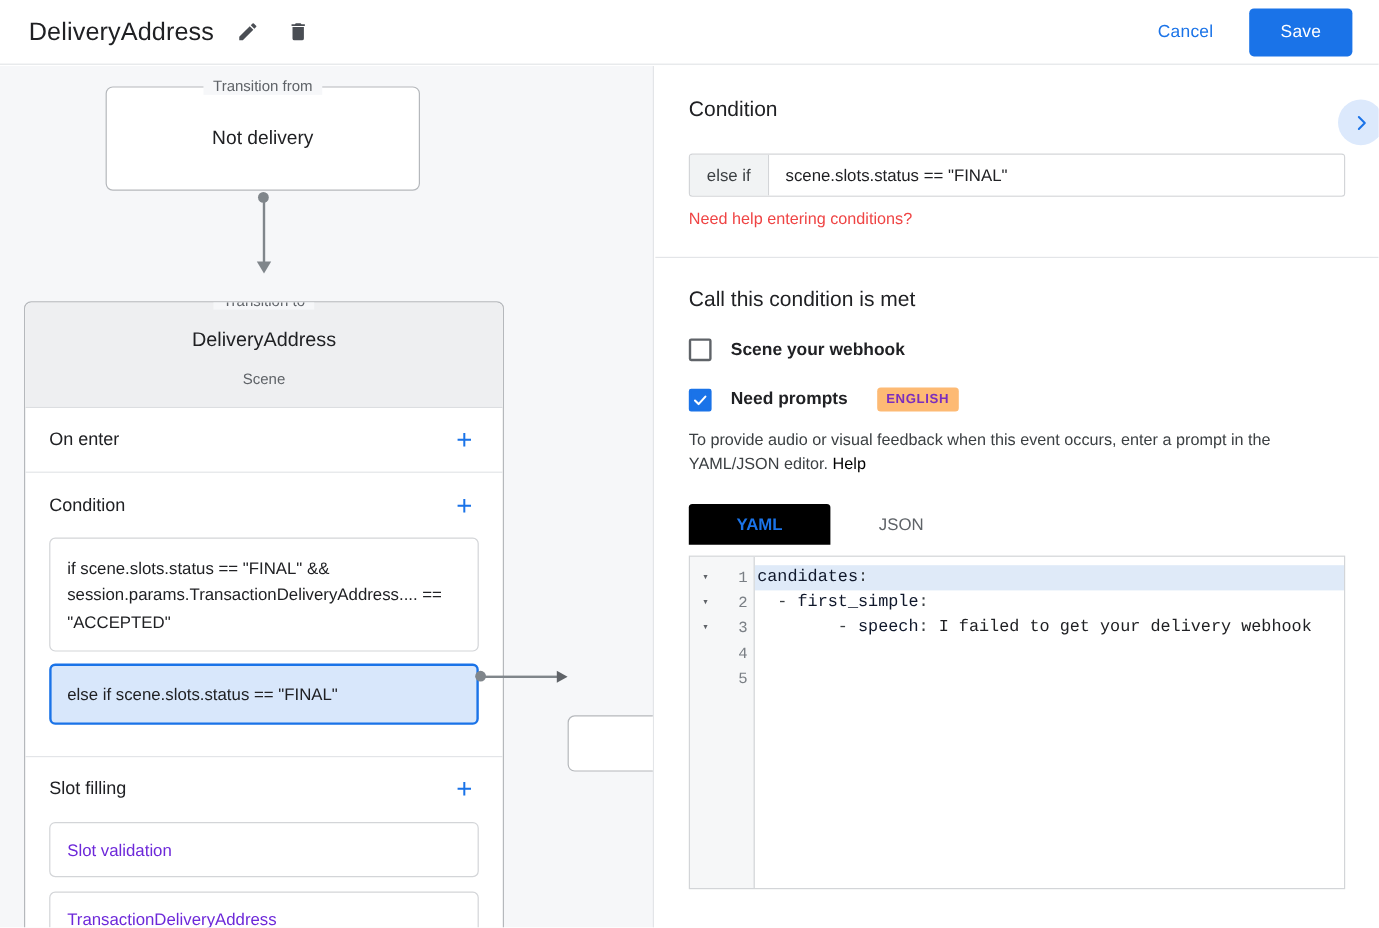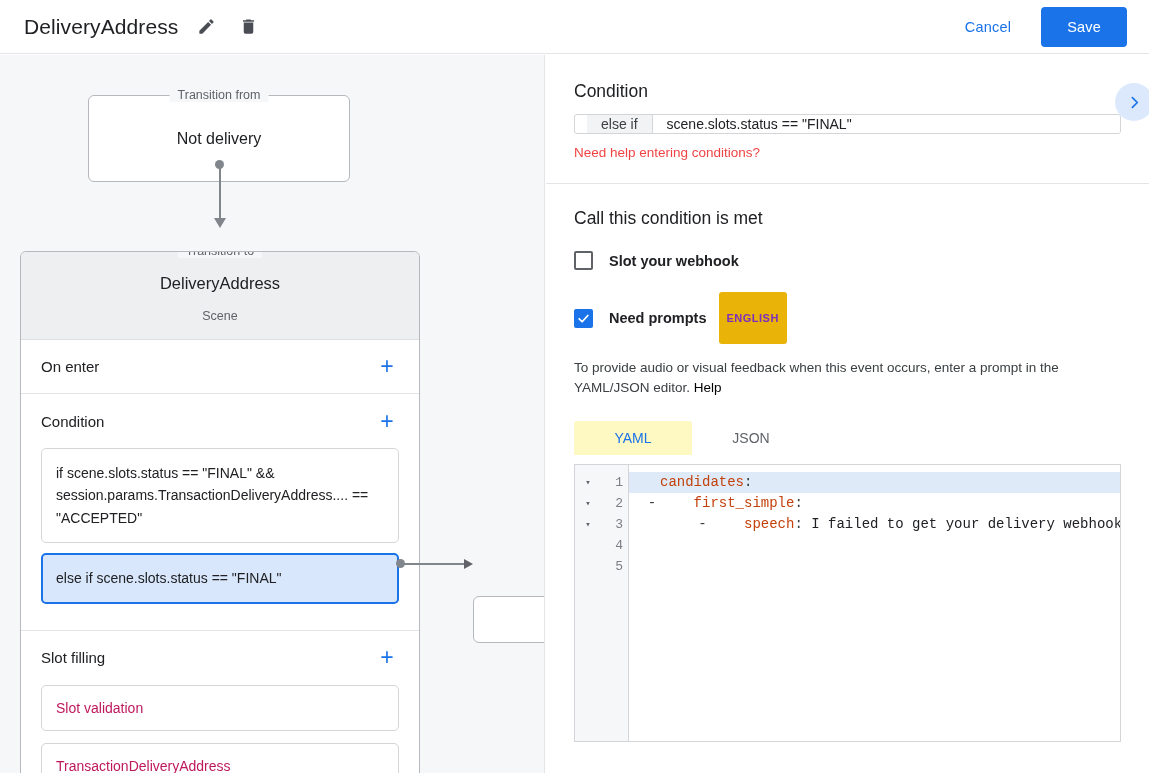--- a/index.html
+++ b/index.html
@@ -59,21 +59,21 @@
     background: #ffffff;
   }
   .fieldset .legend {
     position: absolute; top: -8px; left: 50%; transform: translateX(-50%);
     background: #f6f7f9;
     padding: 0 8px;
     font-size: 12.5px; color: #5f6368; white-space: nowrap;
   }
 
   
-  #tfrom { left: 88px; top: 40px; width: 262px; height: 87px; }
+  #tfrom { left: 88px; top: 17px; width: 262px; height: 87px; }
   #tfrom .body {
     display: flex; align-items: center; justify-content: center;
     height: 100%; font-size: 16px; color: #202124;
   }
 
   
   .conn-line { position: absolute; background: #80868b; }
   .dot {
     position: absolute; width: 9px; height: 9px; border-radius: 50%;
     background: #80868b;
@@ -124,21 +124,21 @@
     font-size: 14px; color: #202124; line-height: 1.6;
     margin-bottom: 10px; cursor: pointer;
   }
   .cond-card.sel {
     background: #d8e7fb; border: 2px solid #1a73e8;
     padding: 12px 13px;
   }
   .slot-card {
     border: 1px solid #d3d5d8; border-radius: 5px;
     background: #fff; height: 46px; display: flex; align-items: center;
-    padding: 0 14px; font-size: 14px; color: #be185d;
+    padding: 0 14px; font-size: 14px; color: #6d28d9;
     margin-bottom: 12px; cursor: pointer;
   }
 
   
   #offnode {
     position: absolute; left: 473px; top: 541px; width: 140px; height: 47px;
     border: 1px solid #b5b8bc; border-radius: 6px; background: #fff;
   }
 
   
@@ -150,24 +150,23 @@
   .panel-h { font-size: 17.5px; color: #202124; font-weight: 400; }
 
   .chev-btn {
     position: absolute; right: -4px; top: 28px;
     width: 38px; height: 38px; border-radius: 50%;
     background: #dce9fc; display: flex; align-items: center; justify-content: center;
     cursor: pointer;
   }
 
   .cond-row {
-    display: flex; margin-top: 12px;
+    display: flex; margin-top: 26px;
     border: 1px solid #d3d5d8; border-radius: 3px; overflow: hidden;
-    height: 20px;
-    padding-left: 12px;
+    height: 36px;
   }
   .cond-prefix {
     background: #f1f3f4; border-right: 1px solid #d3d5d8;
     display: flex; align-items: center; padding: 0 14px;
     font-size: 14px; color: #3c4043;
   }
   .cond-input {
     flex: 1 1 auto; border: none; outline: none;
     font-family: "Liberation Sans", sans-serif;
     font-size: 14px; color: #202124; padding: 0 14px;
@@ -182,37 +181,37 @@
   .cb {
     width: 19px; height: 19px; border: 2px solid #5f6368; border-radius: 2px;
     background: #fff; cursor: pointer; flex: 0 0 auto;
   }
   .cb.on {
     background: #1a73e8; border-color: #1a73e8;
     display: flex; align-items: center; justify-content: center;
   }
   .cb-label { margin-left: 16px; font-size: 14.5px; color: #202124; font-weight: 700; }
   .badge {
-    margin-left: 12px; background: #eab308; color: #7b2ebd;
+    margin-left: 24px; background: #fdba74; color: #7b2ebd;
     font-size: 11px; font-weight: 700; letter-spacing: .5px;
-    padding: 20px 8px; border-radius: 3px;
+    padding: 4px 8px; border-radius: 3px;
   }
   .hint {
     margin-top: 14px; font-size: 13.5px; color: #3c4043; line-height: 1.5;
     max-width: 552px;
   }
   .hint a { color: #000000; text-decoration: none; cursor: pointer; }
 
   .tabs { display: flex; margin-top: 22px; }
   .tab {
     min-width: 118px; height: 34px; display: flex; align-items: center;
     justify-content: center; font-size: 14px; cursor: pointer;
     color: #5f6368; border-radius: 3px 3px 0 0;
   }
-  .tab.active { background: #fef9c3; color: #1a73e8; font-weight: 400; }
+  .tab.active { background: #000000; color: #1a73e8; font-weight: 700; }
 
   .editor {
     margin-top: 9px; border: 1px solid #d3d5d8;
     display: flex; height: 278px; background: #fff; overflow: hidden;
   }
   .gutter {
     width: 54px; background: #f6f7f8; border-right: 1px solid #d3d5d8;
     padding-top: 7px; flex: 0 0 auto;
   }
   .gut-row {
@@ -220,21 +219,21 @@
     font-family: "Liberation Mono", monospace; font-size: 13px; color: #7a7f85;
   }
   .fold { width: 26px; text-align: center; font-size: 9px; color: #5f6368; cursor: pointer; }
   .lnum { width: 24px; text-align: right; padding-right: 2px; }
   .code {
     flex: 1 1 auto; padding-top: 7px; overflow: hidden;
     font-family: "Liberation Mono", monospace; font-size: 14px;
   }
   .code-row { height: 21px; line-height: 21px; white-space: pre; padding-left: 2px; }
   .code-row.hl { background: #dfeaf8; }
-  .k { color: #c2410c; margin-left: 29px; }
+  .k { color: #0f172a; }
   .p { color: #3c4043; }
   .v { color: #202124; }
 </style>
 </head>
 <body>
 
 <div class="app">
 
   <div class="topbar">
     <div class="topbar-title">DeliveryAddress</div>
@@ -325,21 +324,21 @@
       </div>
 
       <a class="help-link">Need help entering conditions?</a>
     </div>
 
     <div class="panel-sec" style="border-bottom:none; padding-top:24px;">
       <div class="panel-h">Call this condition is met</div>
 
       <div class="row-check">
         <div class="cb"></div>
-        <div class="cb-label">Slot your webhook</div>
+        <div class="cb-label">Scene your webhook</div>
       </div>
 
       <div class="row-check">
         <div class="cb on">
           <svg width="13" height="13" viewBox="0 0 24 24">
             <path fill="none" stroke="#ffffff" stroke-width="3.2" stroke-linecap="round" stroke-linejoin="round" d="M4 12.5l5.5 5.5L20 6.5"></path>
           </svg>
         </div>
         <div class="cb-label">Need prompts</div>
         <div class="badge">ENGLISH</div>

